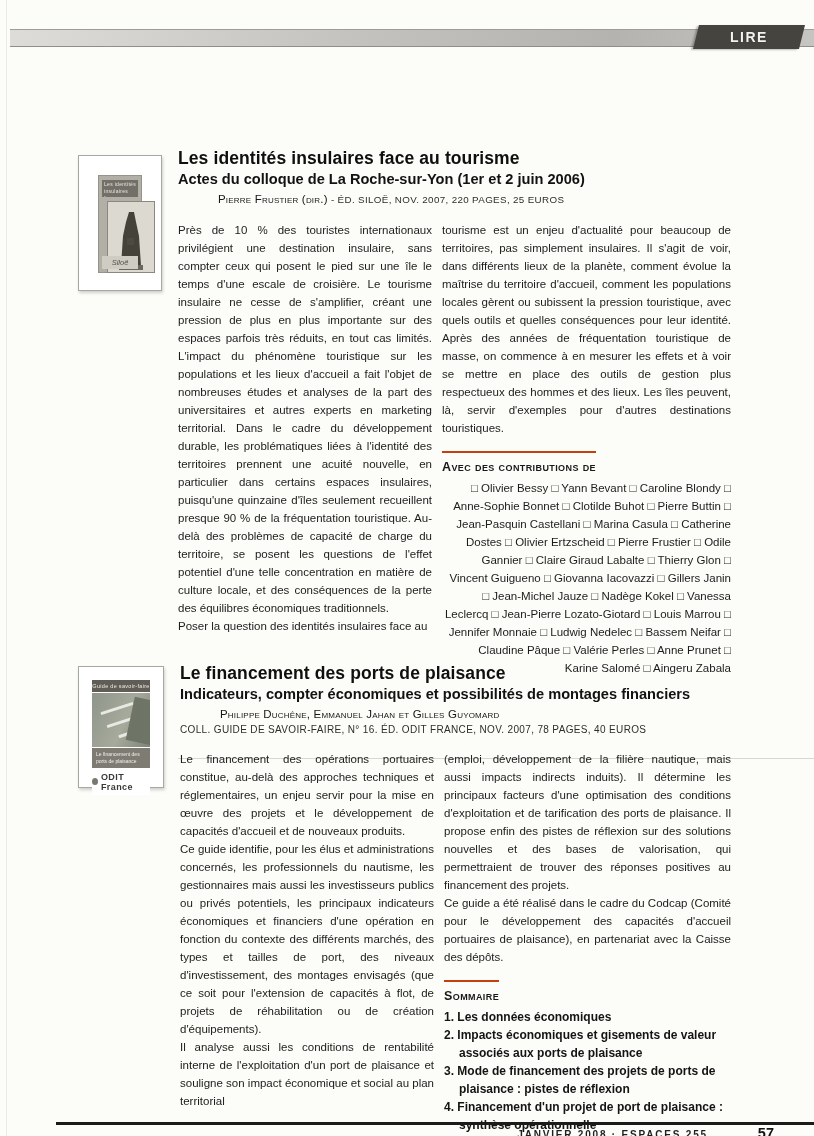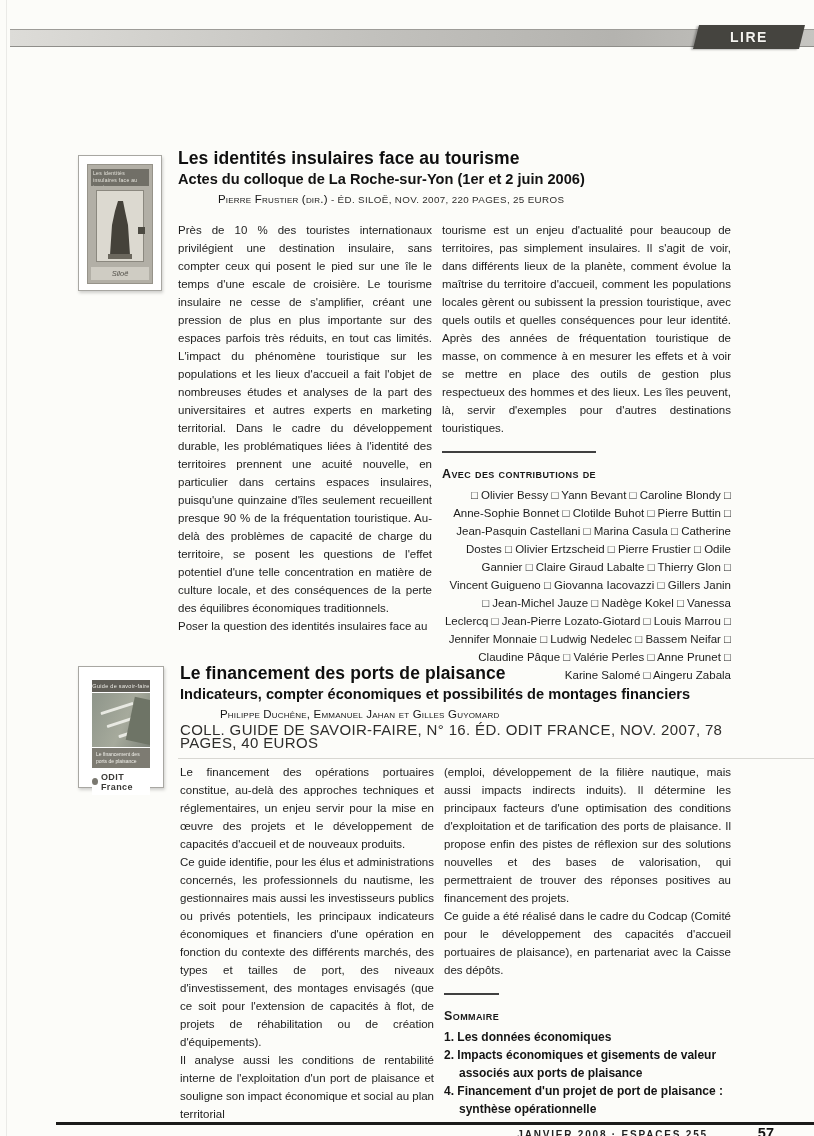--- a/index.html
+++ b/index.html
@@ -20,34 +20,34 @@
   
   .review{position:absolute;left:78px;width:653px;display:flex;gap:16px;}
   .review-1{top:148px;}
   .review-2{top:663px;}
   .content{flex:1;min-width:0;}
   .title{font-size:17.5px;font-weight:700;color:#0f0f0f;margin:0 0 1px;line-height:21px;letter-spacing:.1px;}
   .subtitle{font-size:14.6px;font-weight:700;color:#121212;margin:0 0 4px;line-height:18px;}
   .byline{font-size:11.5px;margin:0;line-height:14px;}
   .authors{font-weight:400;font-variant:small-caps;letter-spacing:.2px;color:#161616;padding-left:40px;}
   .pubinfo{font-size:9.8px;letter-spacing:.35px;color:#2e2d2b;}
-  .publine{font-size:15px;letter-spacing:.35px;color:#2e2d2b;margin:2px 0 0;line-height:13px;}
+  .publine{font-size:10px;letter-spacing:.35px;color:#2e2d2b;margin:2px 0 0;line-height:13px;}
   .cols{display:grid;grid-template-columns:254px 1fr;column-gap:10px;margin-top:14px;}
   .body{font-size:11.5px;line-height:18px;text-align:justify;margin:0;color:#1c1c1c;}
   .block{margin-top:14px;}
   .block-heading{display:inline-block;font-weight:700;font-variant:small-caps;font-size:12.5px;
-                 letter-spacing:.4px;color:#181818;border-top:2px solid #404040;padding-top:14px;}
+                 letter-spacing:.4px;color:#181818;border-top:2px solid #c2410c;padding-top:7px;}
   .contributors{margin-top:4px;text-align:right;}
   .sommaire-item{font-size:12px;font-weight:700;line-height:18px;color:#141414;
                  padding-left:15px;text-indent:-15px;margin:0;}
   .head-rule-2{position:absolute;top:758px;left:178px;right:0;height:1px;background:#d8d7d2;}
 
   
   .cover{background:#fff;border:1px solid #a8a7a2;box-shadow:1px 2px 3px rgba(0,0,0,.18);box-sizing:border-box;}
-  .cover-1{width:84px;height:136px;padding:8px;margin-top:7px;flex:0 0 84px;}
+  .cover-1{width:84px;height:136px;padding:19px;margin-top:7px;flex:0 0 84px;}
   .c1-inner{height:100%;background:#b2afa6;border:1px solid #96938a;position:relative;}
   .c1-titleband{position:absolute;top:4px;left:3px;right:3px;height:15px;background:#716f67;
                 color:#e9e7df;font-size:5px;line-height:7px;padding:1px 2px;overflow:hidden;letter-spacing:.3px;}
   .c1-photo{position:absolute;top:25px;left:8px;width:46px;height:70px;background:#dcd9d0;
             border:1px solid #8b887f;display:flex;align-items:flex-end;justify-content:center;overflow:hidden;}
   .c1-chip{position:absolute;top:62px;right:7px;width:7px;height:7px;background:#4c4a42;}
   .c1-footer{position:absolute;bottom:3px;left:3px;right:3px;height:13px;background:#cfccc3;
              color:#54524b;font-size:7.5px;font-style:italic;text-align:center;line-height:13px;}
   .cover-2{width:86px;height:122px;padding:13px;margin-top:3px;flex:0 0 86px;}
   .c2-band{height:12px;background:#5f5d56;color:#eeede7;font-size:5.5px;line-height:12px;
@@ -153,20 +153,21 @@
           <p class="body">Il analyse aussi les conditions de rentabilité interne de l'exploitation d'un port de plaisance et souligne son impact économique et social au plan territorial</p>
         </div>
         <div class="col">
           <p class="body">(emploi, développement de la filière nautique, mais aussi impacts indirects induits). Il détermine les principaux facteurs d'une optimisation des conditions d'exploitation et de tarification des ports de plaisance. Il propose enfin des pistes de réflexion sur des solutions nouvelles et des bases de valorisation, qui permettraient de trouver des réponses positives au financement des projets.</p>
           <p class="body">Ce guide a été réalisé dans le cadre du Codcap (Comité pour le développement des capacités d'accueil portuaires de plaisance), en partenariat avec la Caisse des dépôts.</p>
           <div class="block">
             <span class="block-heading">Sommaire</span>
             <div style="margin-top:4px;">
               <p class="sommaire-item">1. Les données économiques</p>
               <p class="sommaire-item">2. Impacts économiques et gisements de valeur associés aux ports de plaisance</p>
+              <p class="sommaire-item">3. Mode de financement des projets de ports de plaisance : pistes de réflexion</p>
               <p class="sommaire-item">4. Financement d'un projet de port de plaisance : synthèse opérationnelle</p>
             </div>
           </div>
         </div>
       </div>
     </div>
   </section>
 
   <footer class="footer">
     <span class="journal">JANVIER 2008 · ESPACES 255</span>

